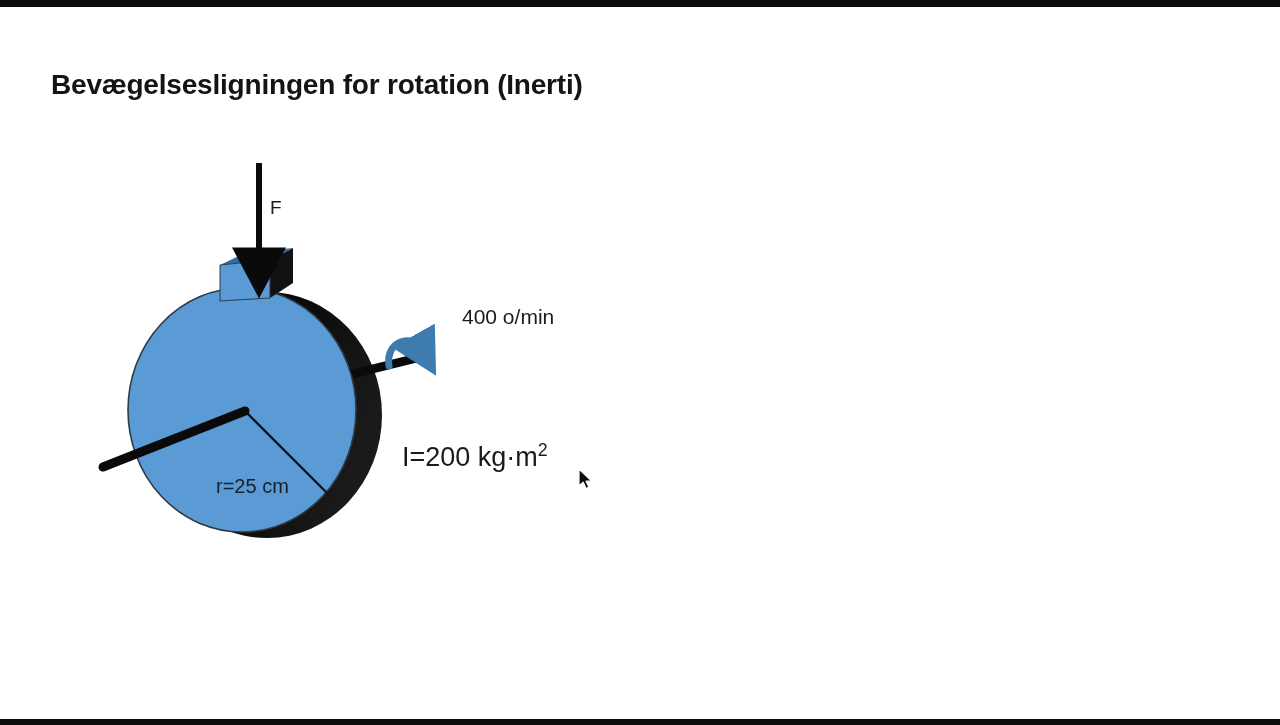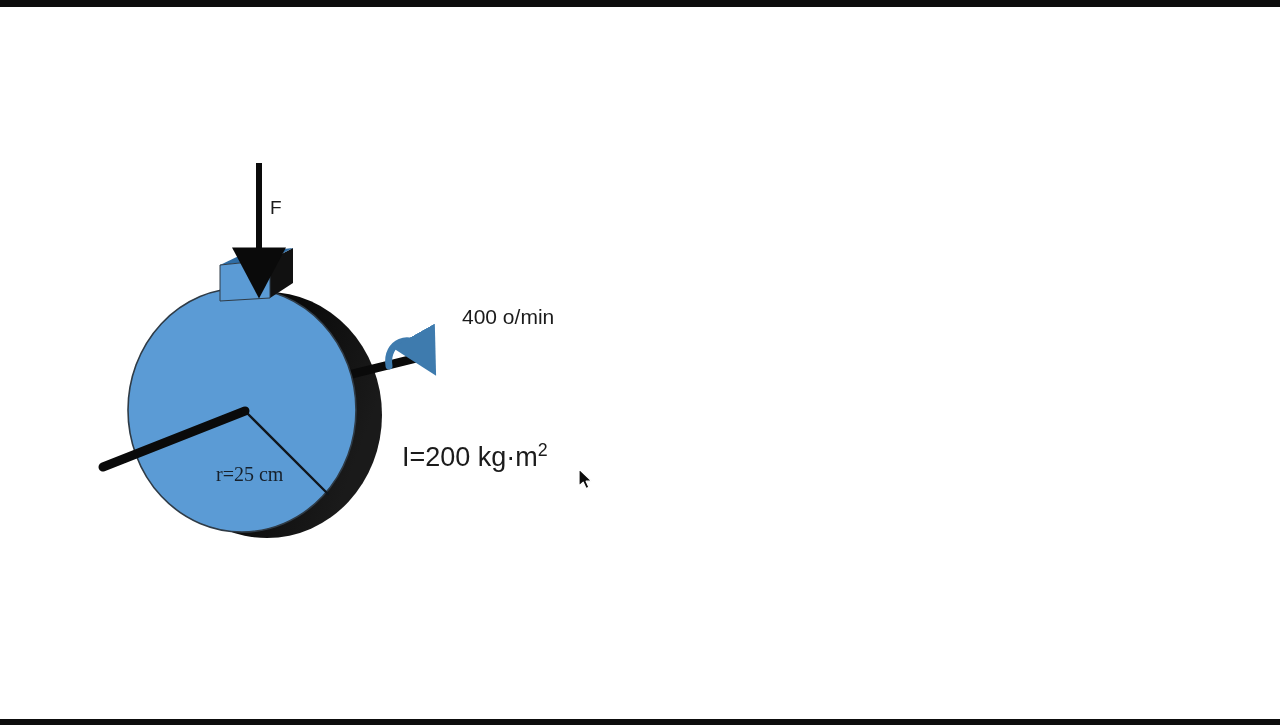--- a/index.html
+++ b/index.html
@@ -77,24 +77,23 @@
     font-size: 21px;
     margin-left: 40px;
   }
   #label-inertia {
     left: 317px;
     top: 287px;
     font-size: 27px;
   }
   #label-radius {
     left: 131px;
-    top: 308px;
+    top: 320px;
     font-size: 20px;
     color: #16202b;
-    font-family: Liberation Serif, serif;
   }
   .sup {
     font-size: 0.66em;
     vertical-align: super;
     line-height: 0;
   }
 
   
   #mouse-cursor {
     position: absolute;
@@ -105,20 +104,21 @@
     pointer-events: none;
   }
 </style>
 </head>
 <body>
 
 <div id="slide-root">
 
   <div class="edge-bar top"></div>
 
+  <h1 id="slide-title">Bevægelsesligningen for rotation (Inerti)</h1>
 
   <div id="flywheel-figure">
 
     <svg id="flywheel-svg" viewBox="0 0 480 400">
 
       <defs>
         <marker id="force-arrowhead" markerWidth="9" markerHeight="9" refX="2.6" refY="4.5" orient="auto">
           <path d="M0,0 L8.5,4.5 L0,9 Z" fill="#0a0a0a"></path>
         </marker>
         <marker id="rot-arrowhead" markerWidth="7" markerHeight="7" refX="2.2" refY="3.5" orient="auto">

